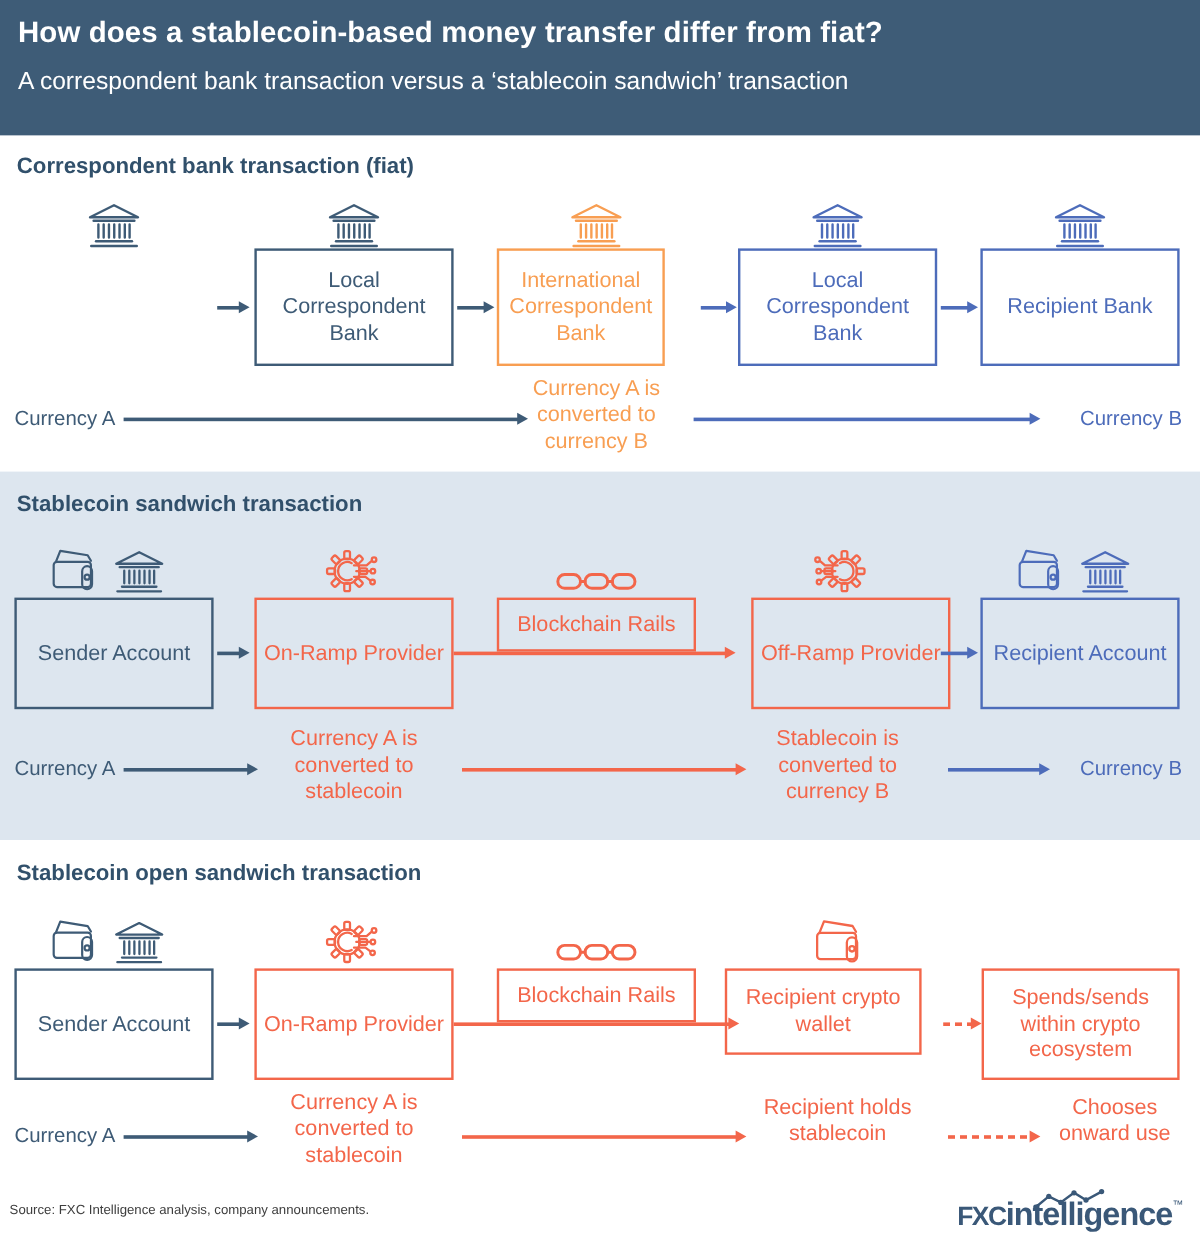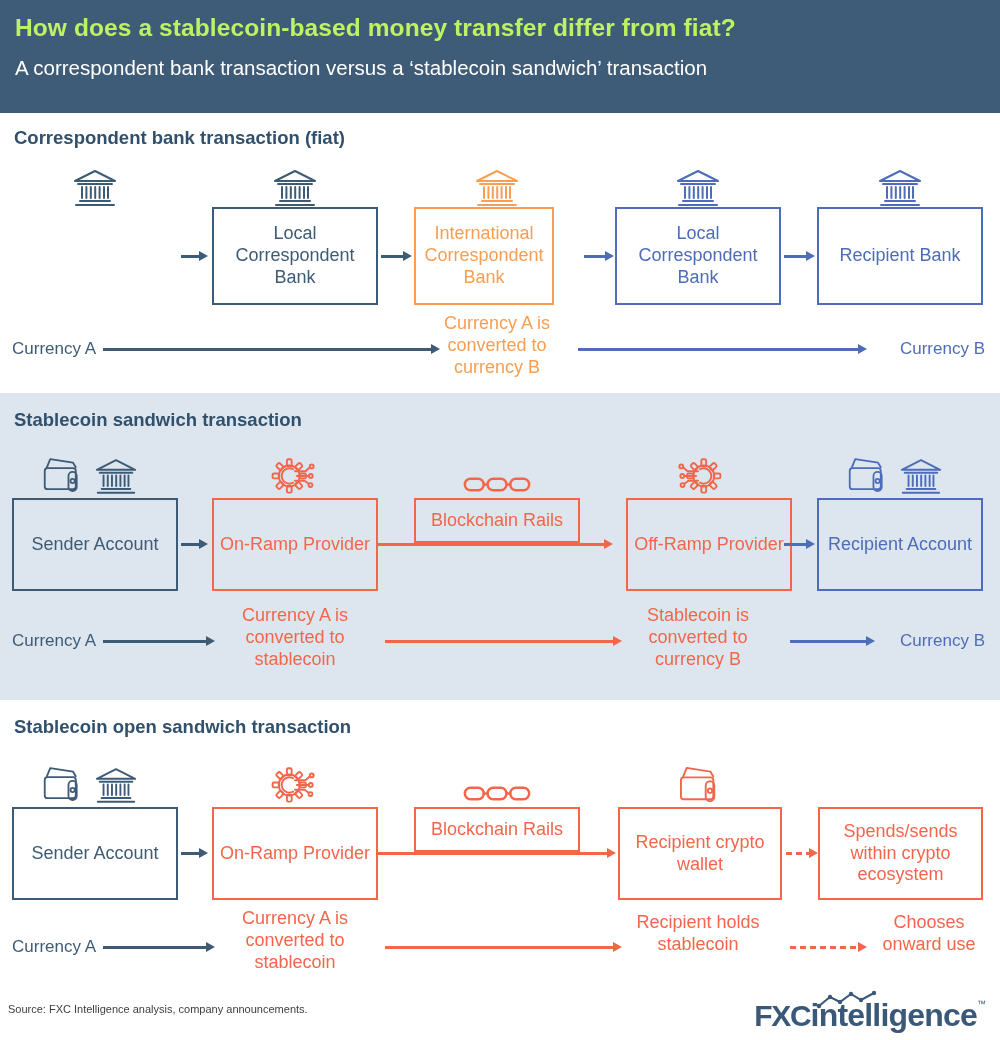--- a/index.html
+++ b/index.html
@@ -7,21 +7,21 @@
     position:relative; width:1000px; height:1040px; overflow:hidden;
     font-family:"Liberation Sans", sans-serif; background:#ffffff;
   }
   .slate { color:#3e5b76; }
   .blue  { color:#4d6cba; }
   .amber { color:#f89e52; }
   .coral { color:#f3664a; }
 
   
   .header { position:absolute; left:0; top:0; width:1000px; height:113px; background:#3e5c77; box-sizing:border-box; }
-  .header h1 { position:absolute; left:15px; top:14px; margin:0; color:#bef264; font-size:24.5px; font-weight:bold; letter-spacing:0.1px; }
+  .header h1 { position:absolute; left:15px; top:14px; margin:0; color:#ffffff; font-size:24.5px; font-weight:bold; letter-spacing:0.1px; }
   .header h2 { position:absolute; left:15px; top:56px; margin:0; color:#ffffff; font-size:20.5px; font-weight:normal; }
 
   
   .sec { position:absolute; left:0; width:1000px; }
   .s1 { top:113px; height:280px; background:#ffffff; }
   .s2 { top:393px; height:307px; background:#dde6ef; }
   .s3 { top:700px; height:290px; background:#ffffff; }
   .sec-title { position:absolute; left:14px; top:14px; font-size:18.5px; font-weight:bold; color:#31506b; }
   .s2 .sec-title, .s3 .sec-title { top:16px; }
 
@@ -49,22 +49,22 @@
   
   .icon { position:absolute; display:block; }
   .icon-combo { position:absolute; display:flex; gap:9px; align-items:flex-end; }
   .icon-combo svg { display:block; position:static; }
   .mirror { transform:scaleX(-1); }
 
   
   .footer { position:absolute; left:0; top:990px; width:1000px; height:50px; background:#ffffff; }
   .source { position:absolute; left:8px; top:13px; font-size:11px; color:#3d3d3d; }
   .logo { position:absolute; right:14px; top:7px; color:#3a5878; white-space:nowrap; }
-  .logo .p1 { font-size:30px; font-weight:bold; letter-spacing:-1.2px; }
-  .logo .p2 { font-size:32px; font-weight:bold; letter-spacing:-0.8px; }
+  .logo .p1 { font-size:22px; font-weight:bold; letter-spacing:-1.2px; }
+  .logo .p2 { font-size:27px; font-weight:bold; letter-spacing:-0.8px; }
   .logo .tm { font-size:9px; vertical-align:top; position:relative; top:2px; }
   .logo .spark { position:absolute; left:63px; top:-7px; }
 </style>
 </head>
 <body>
 
 <svg width="0" height="0" style="position:absolute" aria-hidden="true">
   <defs>
     <symbol id="i-bank" viewBox="0 0 48 38">
       <g fill="none" stroke="currentColor" stroke-width="2" stroke-linejoin="round" stroke-linecap="round">
@@ -246,21 +246,21 @@
 
     <div class="box slate" style="left:12px;top:107px;width:166px;height:93px">
         <span>Sender Account</span>
       </div>
     <div class="box coral" style="left:212px;top:107px;width:166px;height:93px">
         <span>On-Ramp Provider</span>
       </div>
     <div class="box coral nowrap" style="left:414px;top:107px;width:166px;height:45px">
         <span>Blockchain Rails</span>
       </div>
-    <div class="box coral" style="left:618px;top:107px;width:164px;height:93px">
+    <div class="box coral" style="left:604px;top:107px;width:164px;height:72px">
         <span>Recipient crypto wallet</span>
       </div>
     <div class="box coral" style="left:818px;top:107px;width:165px;height:93px">
         <span>Spends/sends within crypto ecosystem</span>
       </div>
 
     <div class="arrow slate" style="left:181px;top:152px;width:20px"></div>
     <div class="arrow coral" style="left:378px;top:152px;width:231px"></div>
     <div class="arrow coral dashed" style="left:786px;top:152px;width:25px"></div>
 

